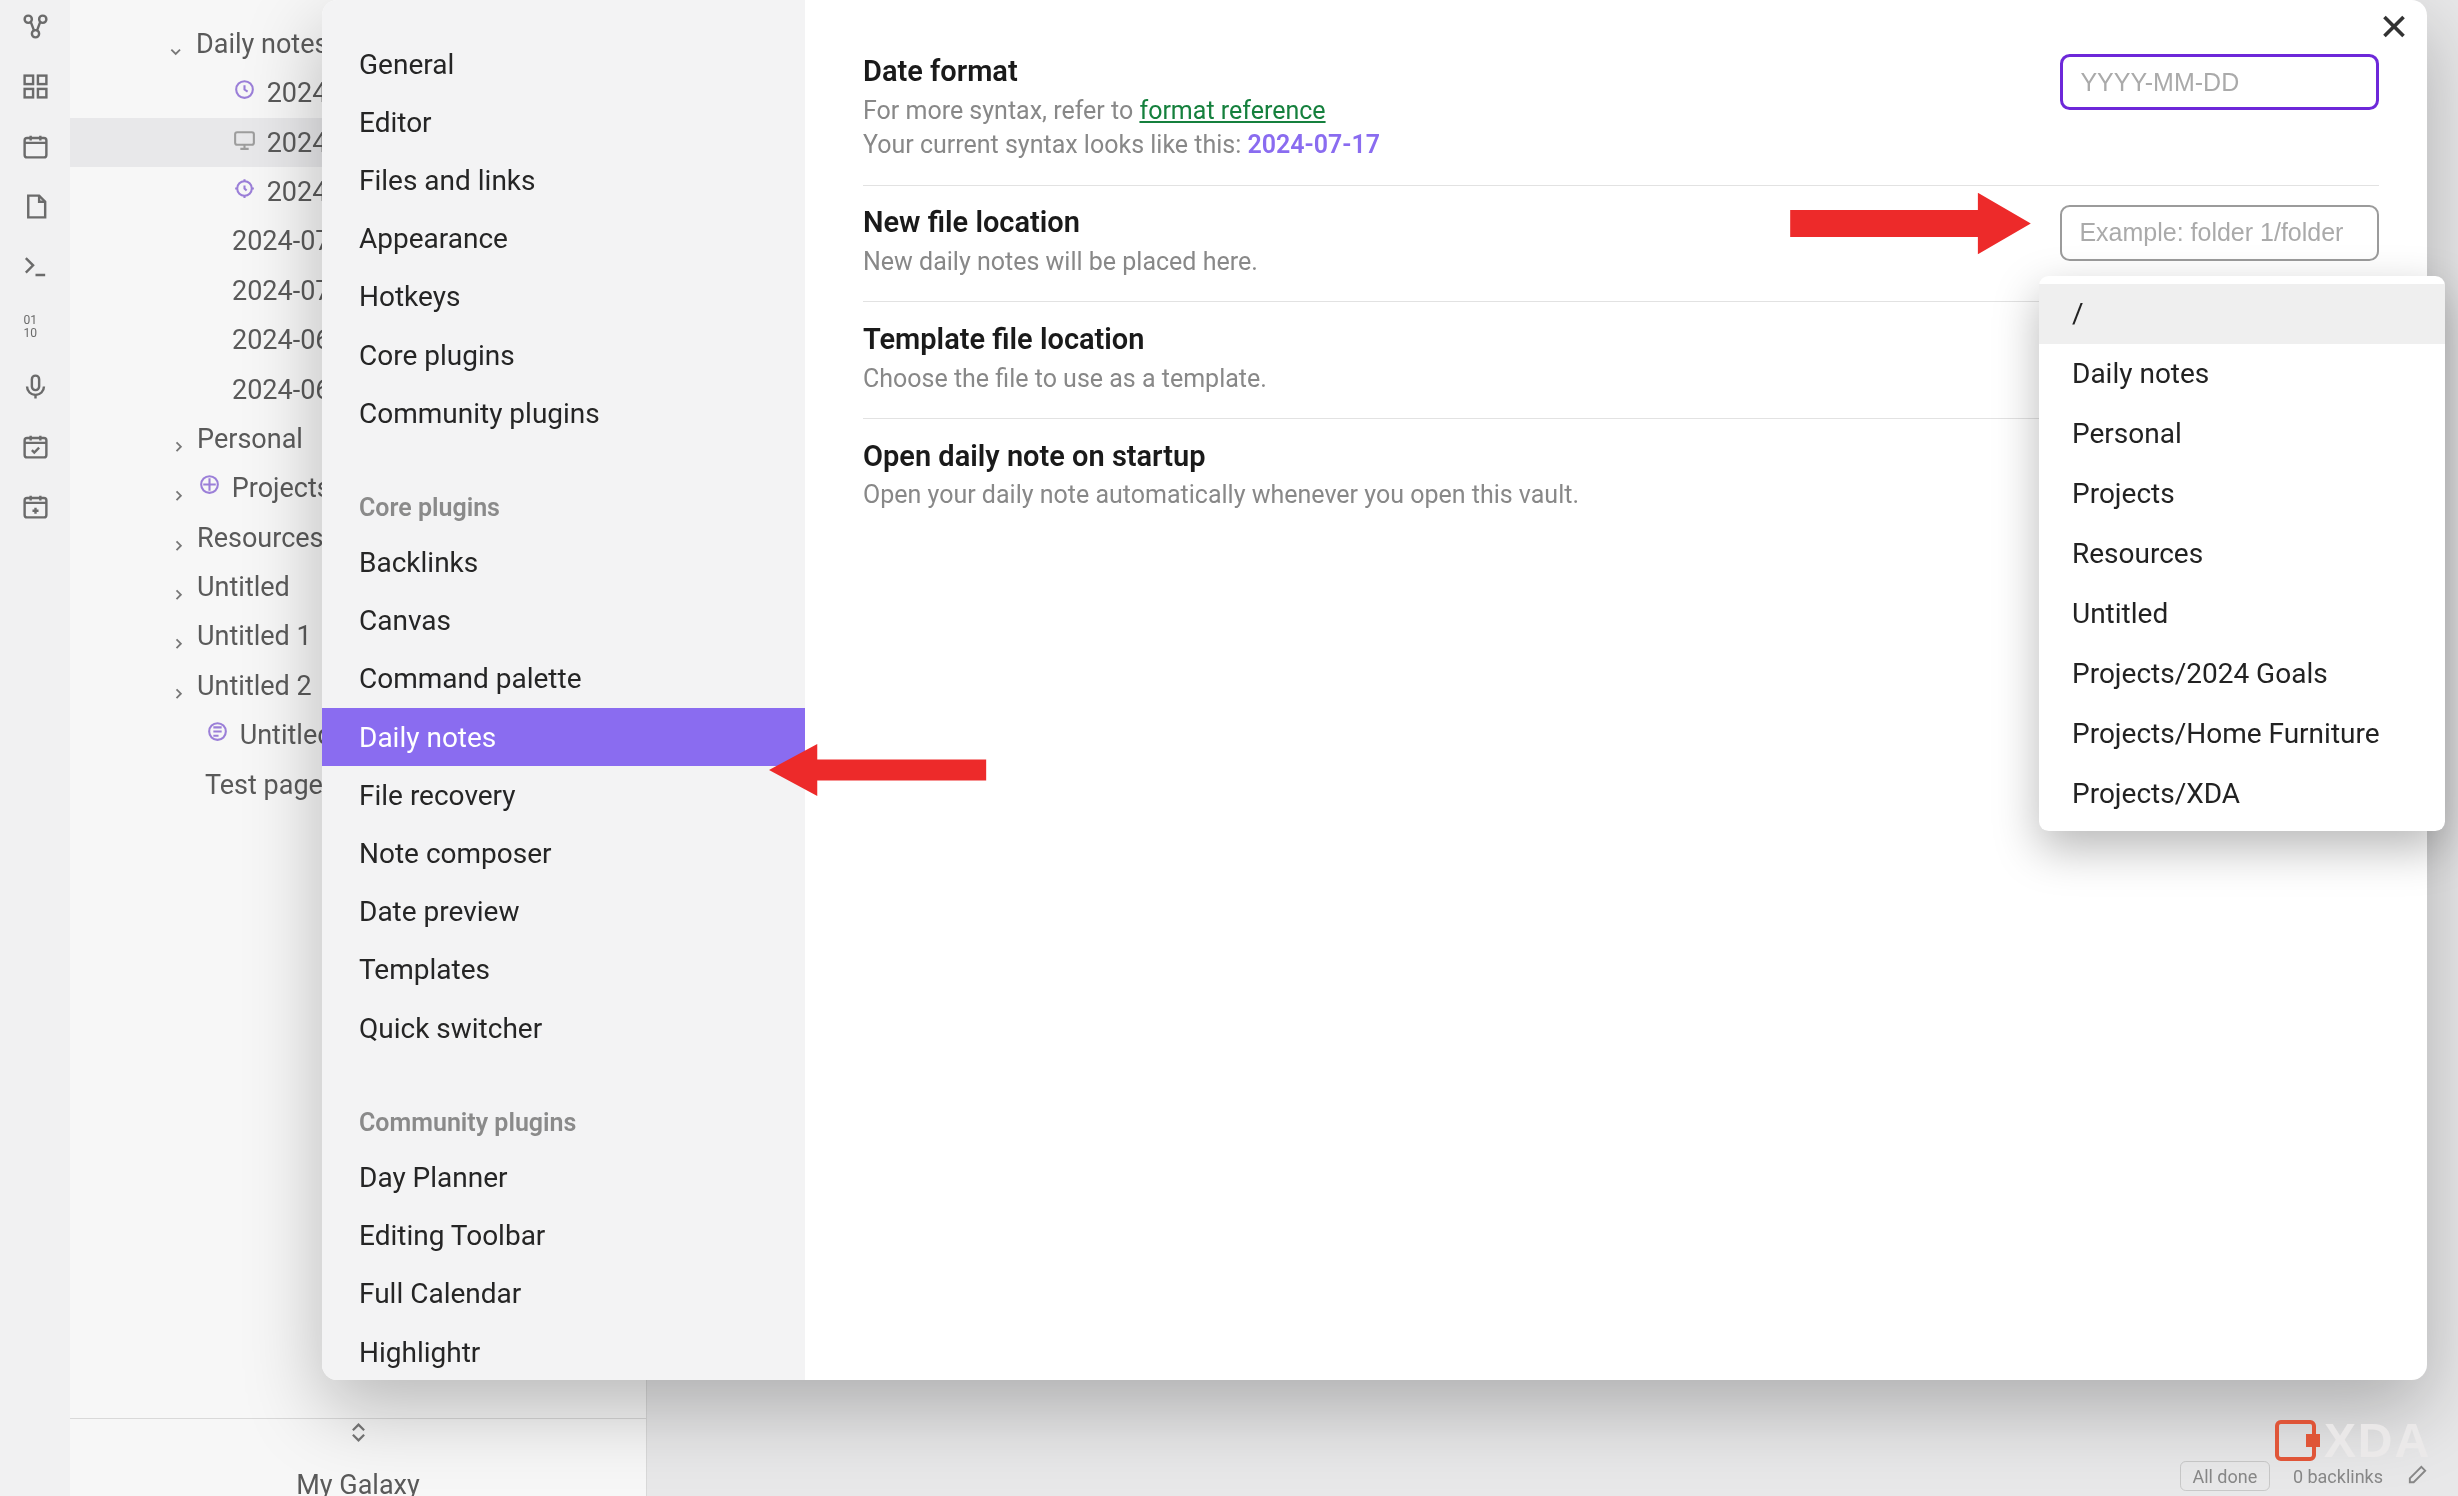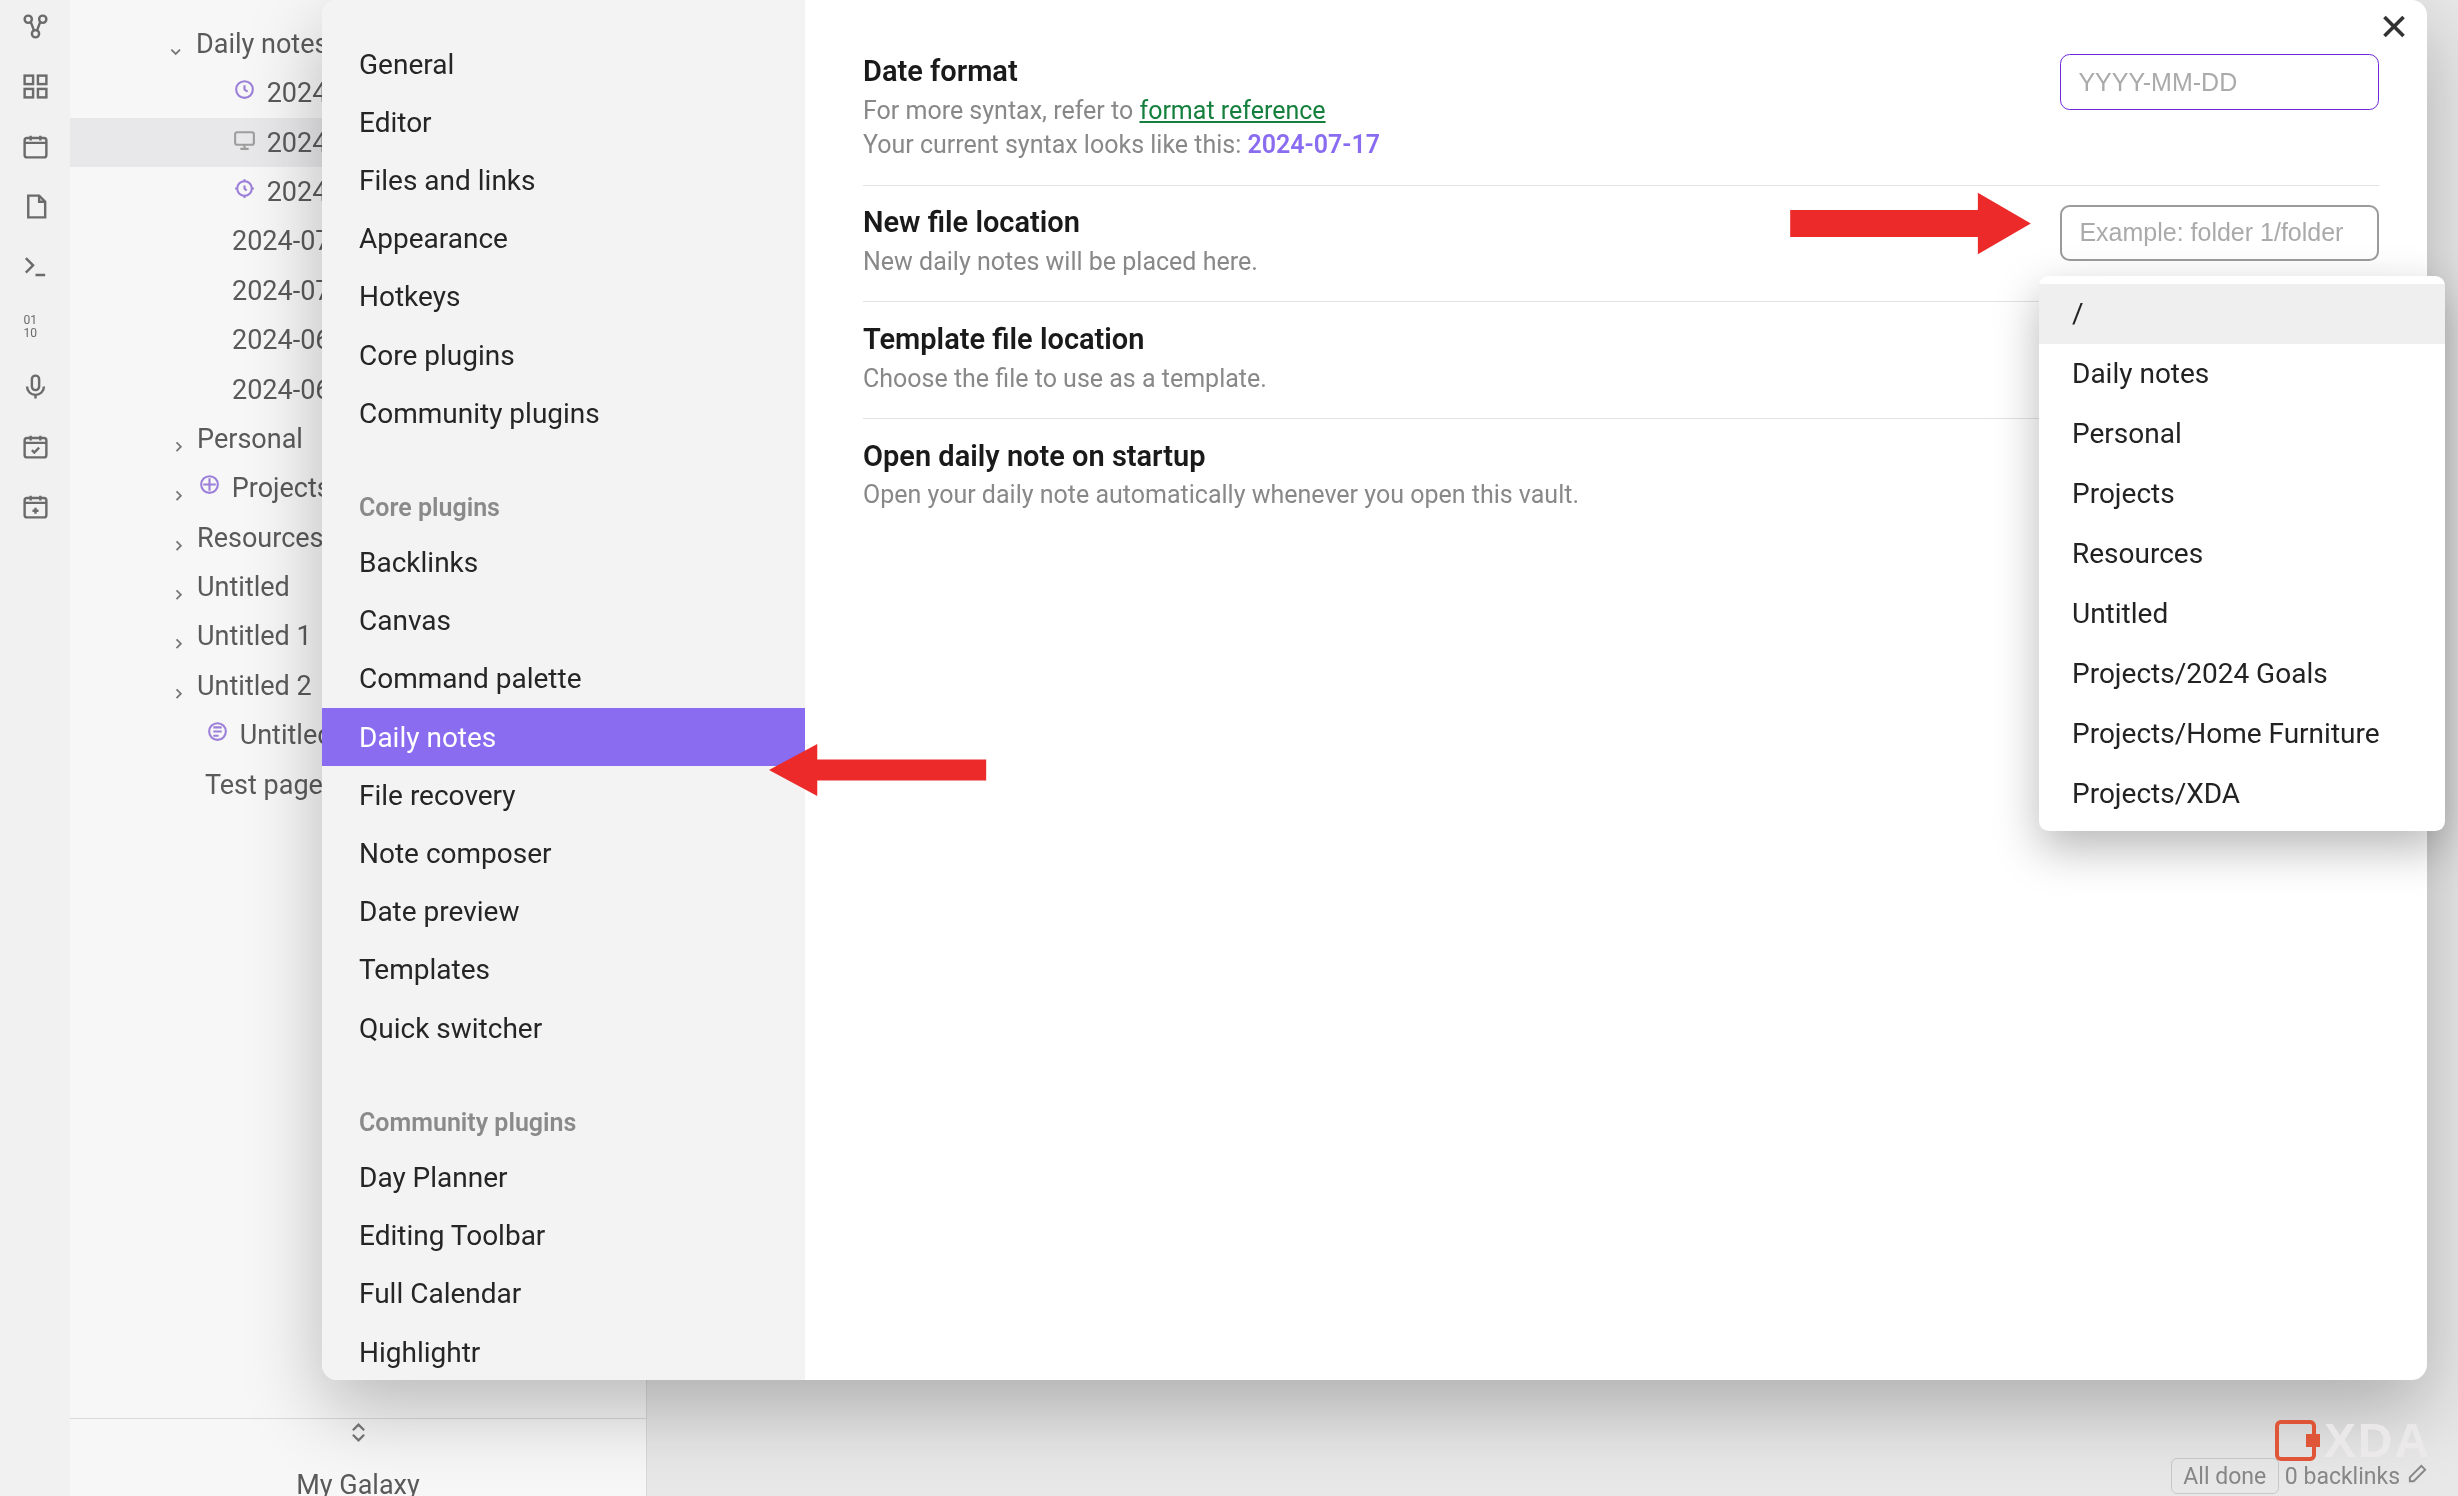--- a/index.html
+++ b/index.html
@@ -24,42 +24,42 @@
   .icon-small svg { width:25px; height:25px; stroke:#9d9d9d; fill:none; stroke-width:2; }
   .icon-small.purple svg { stroke:#9b7fd8; }
   .daily-header { display:flex; align-items:center; gap:11.6px; padding:8.7px 0 8.7px 97px; font-size:27px; color:#5a5a5a; }
 
   .vault-bar { position:absolute; bottom:0; left:0; right:0; height:79px; border-top:1px solid #d9d9d9; display:flex; align-items:center; padding:0 21px; gap:19.3px; color:#5a5a5a;flex-direction:column; }
   .vault-bar .vname { font-size:27px; flex:1; }
   .vault-bar svg { width:27px; height:27px; stroke:#777; fill:none; stroke-width:2; }
 
   
   .editor-bg { position:absolute; left:647px; top:0; right:0; bottom:0; background:#e8e8e9; }
-  .statusbar { position:absolute; right:9.7px; bottom:0; height:42px; display:flex; align-items:center; gap:6px; font-size:23px; color:#888; padding:0 19.3px; }
+  .statusbar { position:absolute; right:9.7px; bottom:0; height:42px; display:flex; align-items:center; gap:23px; font-size:18px; color:#888; padding:0 19.3px; }
   .statusbar .box { border:1px solid #c8c8c8; border-radius:5.8px; padding:3.9px 11.6px; }
   .statusbar svg { width:23px; height:23px; stroke:#888; fill:none; stroke-width:2; }
 
   
   .modal { position:absolute; left:322px; top:0; width:2105px; height:1380px; background:#fff; border-radius:15.4px; box-shadow:0 29px 77px rgba(0,0,0,.25); overflow:hidden; display:flex; }
   .close-x { position:absolute; right:17.4px; top:5.8px; font-size:37px; color:#333; cursor:pointer; }
 
   .modal-left { width:483px; height:100%; background:#f3f3f4; padding:35px 0 0 0; overflow-y:auto; }
   .section-head { font-size:25px; font-weight:600; color:#8a8a8a; padding:11.6px 37px; }
   .nav-item { font-size:28px; color:#252525; padding:12.6px 37px; cursor:pointer; }
   .nav-item.active { background:#8a6cf0; color:#fff; }
   .nav-spacer { height:39px; }
 
   .modal-right { flex:1; height:100%; padding:35px 48px 1px 58px; position:relative; }
   .setting-row { border-bottom:1px solid #e2e2e2; padding:19.3px 0 23px 0; display:flex; align-items:flex-start; justify-content:space-between; gap:39px; }
   .setting-row:last-of-type { border-bottom:none; }
   .setting-text h3 { font-size:29px; font-weight:600; color:#1a1a1a; margin-bottom:5.8px; }
   .setting-text p { font-size:25px; color:#888; line-height:1.35; }
   .setting-text a { color:#15803d; text-decoration:underline; }
   .setting-text .datefmt { color:#8a6cf0; font-weight:600; }
-  .input-box { width:319px; height:56px; border:1px solid #6d28d9; border-radius:9.7px; font-size:25px; padding:0 17.4px; color:#333; background:#fff; }
+  .input-box { width:319px; height:56px; border:3px solid #6d28d9; border-radius:9.7px; font-size:25px; padding:0 17.4px; color:#333; background:#fff; }
   .input-box::placeholder { color:#aaa; }
   .input-box.focused { border:2.9px solid #9b9b9b; outline:none; }
 
   
   .suggest { position:absolute; left:2039px; top:276px; width:406px; background:#fff; border-radius:9.7px; box-shadow:0 17.4px 46px rgba(0,0,0,.28); padding:7.7px 0; z-index:40; }
   .suggest-item { font-size:28px; color:#222; padding:13.5px 33px; cursor:pointer; }
   .suggest-item.hl { background:#efefef; }
 
   
   .arrow { position:absolute; z-index:60; }

